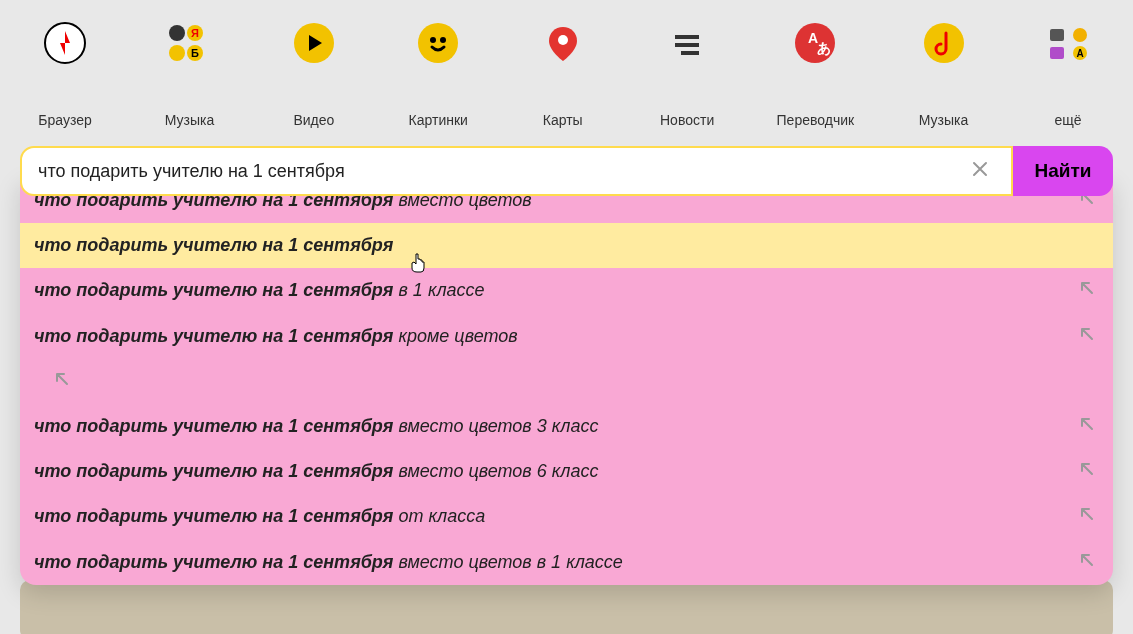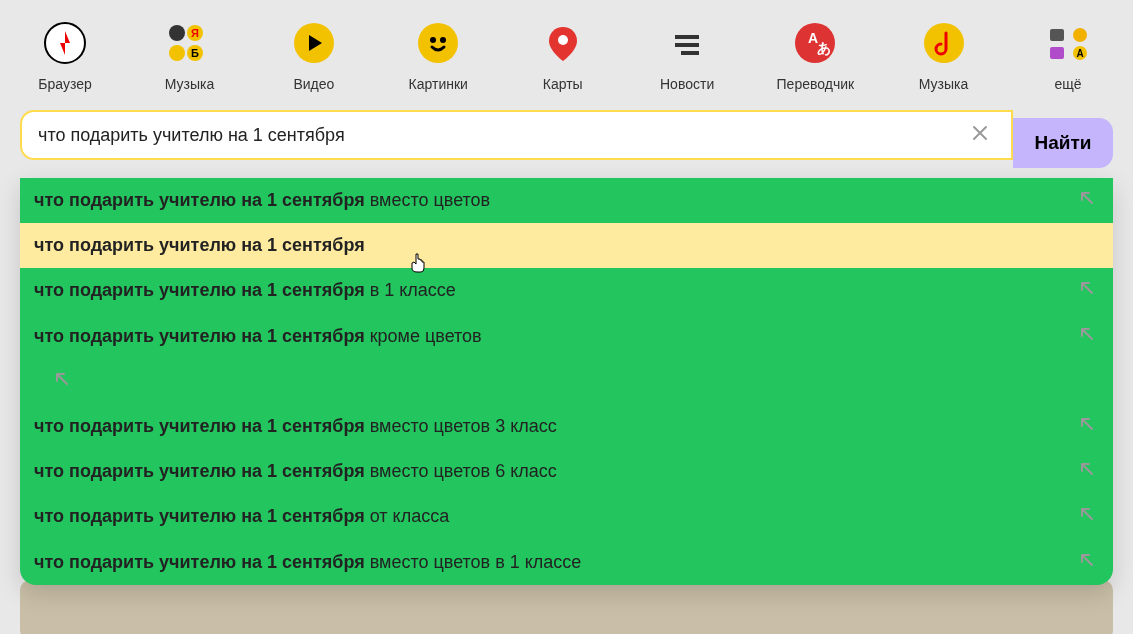--- a/index.html
+++ b/index.html
@@ -28,20 +28,21 @@
       width: 50px;
       height: 50px;
       display: flex;
       align-items: center;
       justify-content: center;
       margin-bottom: 8px;
     }
     .nav-label {
       font-size: 14px;
       color: #333;
+      margin-top: 36px;
     }
     .search-bar-wrap {
       margin: 18px 20px 0 20px;
       display: flex;
       gap: 0;
       position: relative;
       z-index: 5;
     }
     .search-input-wrap {
       flex: 1;
@@ -65,38 +66,38 @@
     .search-clear {
       cursor: pointer;
       color: #999;
       font-size: 22px;
       padding: 0 6px;
       line-height: 1;
     }
     .search-button {
       width: 100px;
       height: 50px;
-      background: #c4b5fd;
+      background: #d946ef;
       border: none;
       border-radius: 0 14px 14px 0;
       font-size: 19px;
       font-weight: bold;
       cursor: pointer;
       color: #000;
-      margin-top: 8px;
     }
     .suggestions {
       position: absolute;
       left: 20px;
       right: 20px;
       top: 178px;
-      background: #22c55e;
+      background: #f9a8d4;
       border-radius: 0 0 16px 16px;
       box-shadow: 0 8px 24px rgba(0,0,0,0.15);
       z-index: 4;
+      font-style: italic;
     }
     .suggestion-item {
       display: flex;
       align-items: center;
       justify-content: space-between;
       padding: 10px 18px 10px 14px;
       cursor: pointer;
       font-size: 18px;
       line-height: 1.4;
     }

